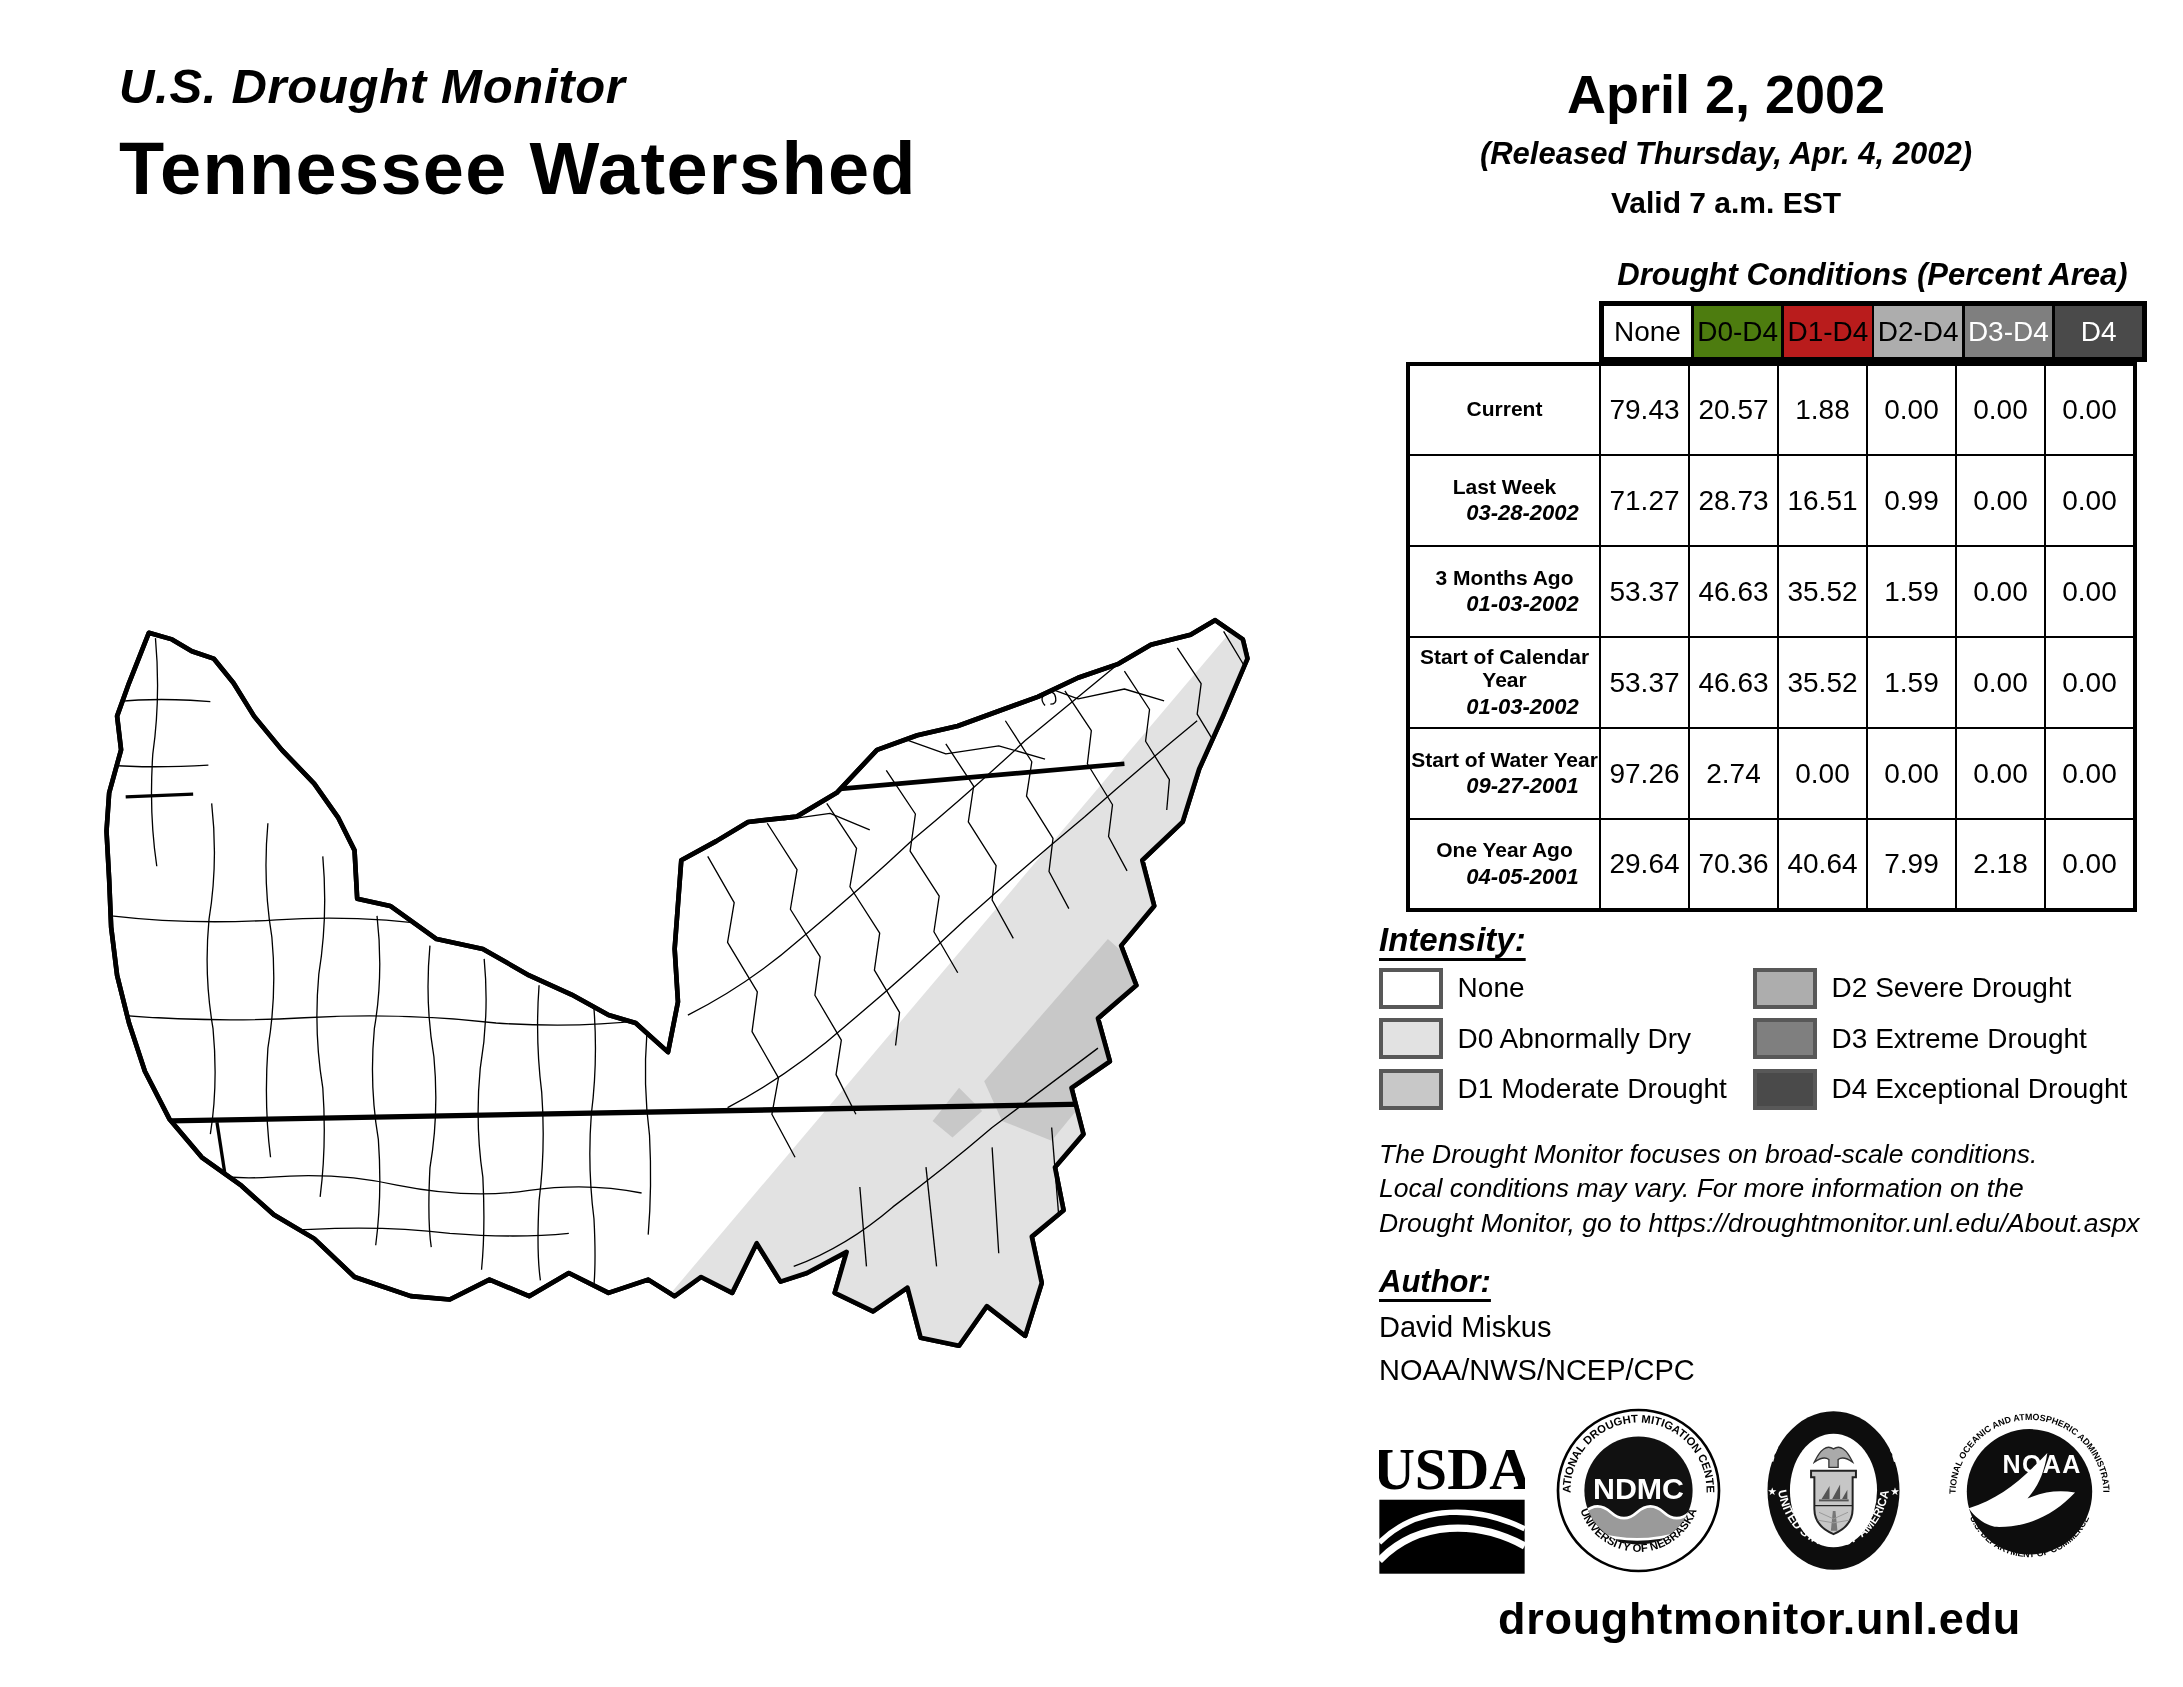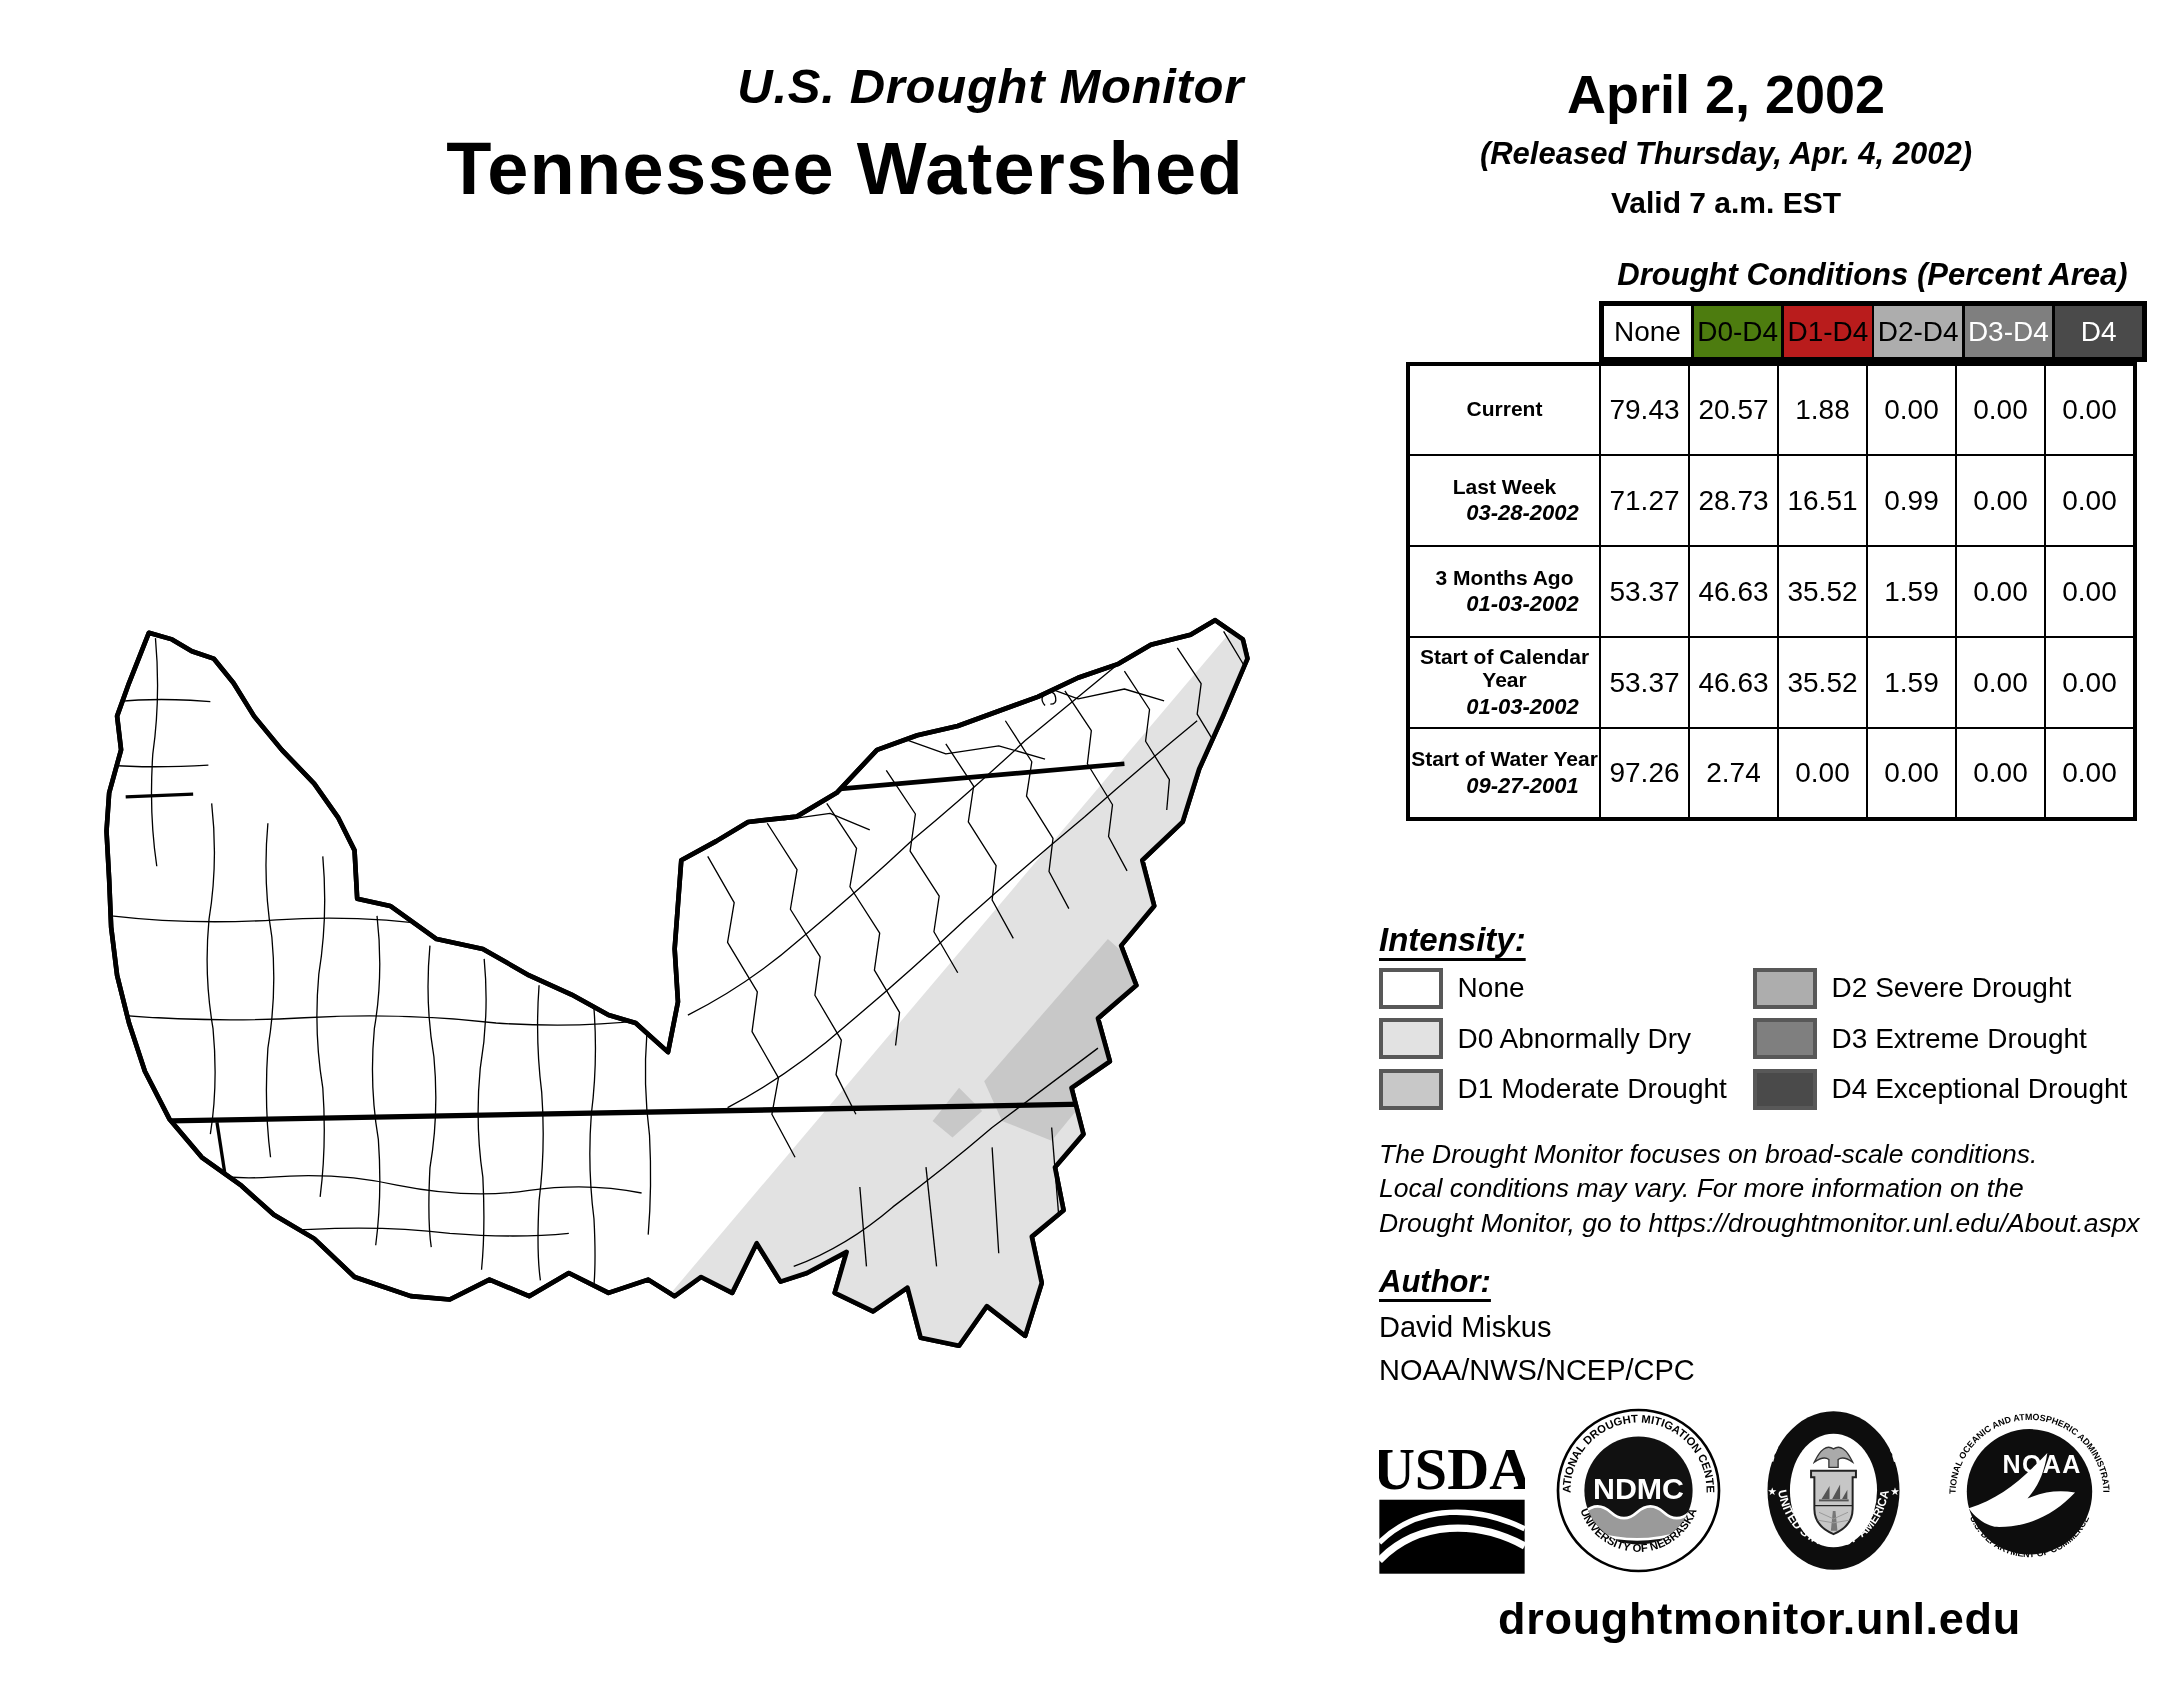--- a/index.html
+++ b/index.html
@@ -1,21 +1,21 @@
 <!DOCTYPE html>
 <html style="font-size:10.6px"><head>
 <meta charset="utf-8">
 <style>
   html,body{margin:0;padding:0;background:#fff;}
   #page{position:relative;width:2183px;height:1687px;background:#fff;overflow:hidden;
         font-family:"Liberation Sans",sans-serif;color:#000;}
   .abs{position:absolute;}
 
   
-  .title-block{left:119px;top:58px;width:1125px;text-align:right;}
+  .title-block{left:119px;top:58px;width:1125px;text-align:left;}
   .program-title{font-size:49px;font-weight:bold;font-style:italic;letter-spacing:0.7px;}
   .region-title{font-size:74px;font-weight:bold;letter-spacing:1.3px;margin-top:12px;}
 
   .date-block{left:1392px;top:63px;width:668px;text-align:center;}
   .date-main{font-size:54px;font-weight:bold;}
   .date-released{font-size:31px;font-weight:bold;font-style:italic;margin-top:10.6px;}
   .date-valid{font-size:30px;font-weight:bold;margin-top:14.6px;}
 
   
   .tbl-title{left:1601px;top:257px;width:543px;text-align:center;
@@ -142,20 +142,32 @@
       <tr>
         <td class="lab">
               <div class="rlabel">Start of Water Year</div>
               <div class="rdate">09-27-2001</div>
             </td>
         <td class="val">97.26</td>
         <td class="val">2.74</td>
         <td class="val">0.00</td>
         <td class="val">0.00</td>
         <td class="val">0.00</td>
+        <td class="val">0.00</td>
+      </tr>
+      <tr>
+        <td class="lab">
+              <div class="rlabel">One Year Ago</div>
+              <div class="rdate">04-05-2001</div>
+            </td>
+        <td class="val">29.64</td>
+        <td class="val">70.36</td>
+        <td class="val">40.64</td>
+        <td class="val">7.99</td>
+        <td class="val">2.18</td>
         <td class="val">0.00</td>
       </tr>
     </tbody>
       </table>
   </div>
 
   <div class="abs legend-title">Intensity:</div>
   <div class="abs legend">
     <div class="legend-item">
       <span class="swatch" style="background-color: rgb(255, 255, 255);"></span>

